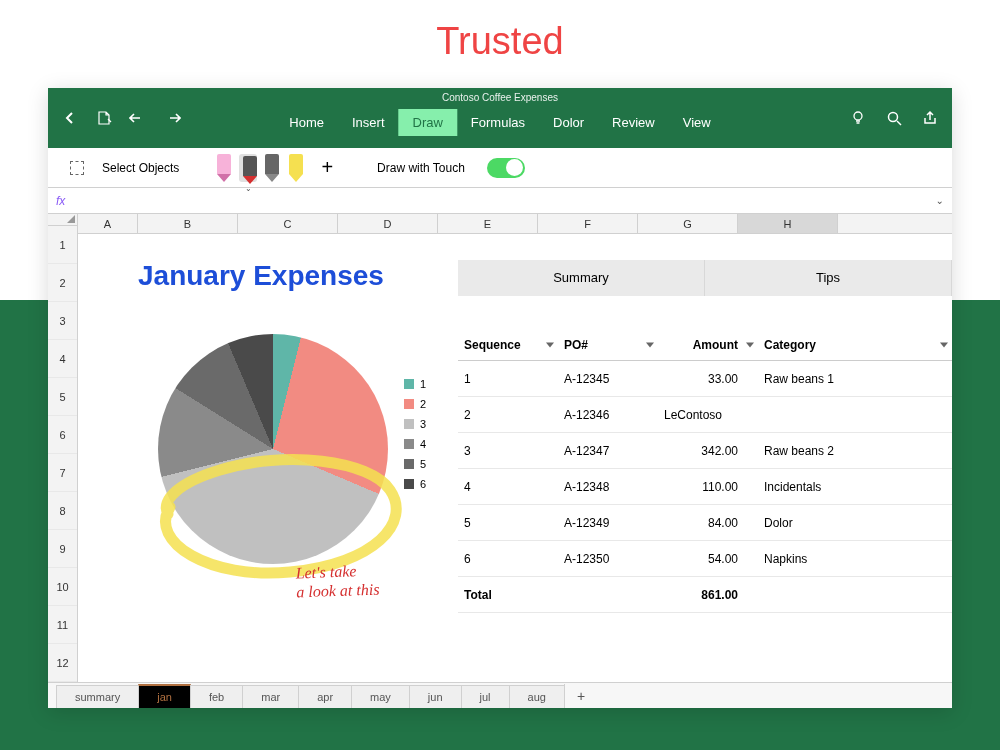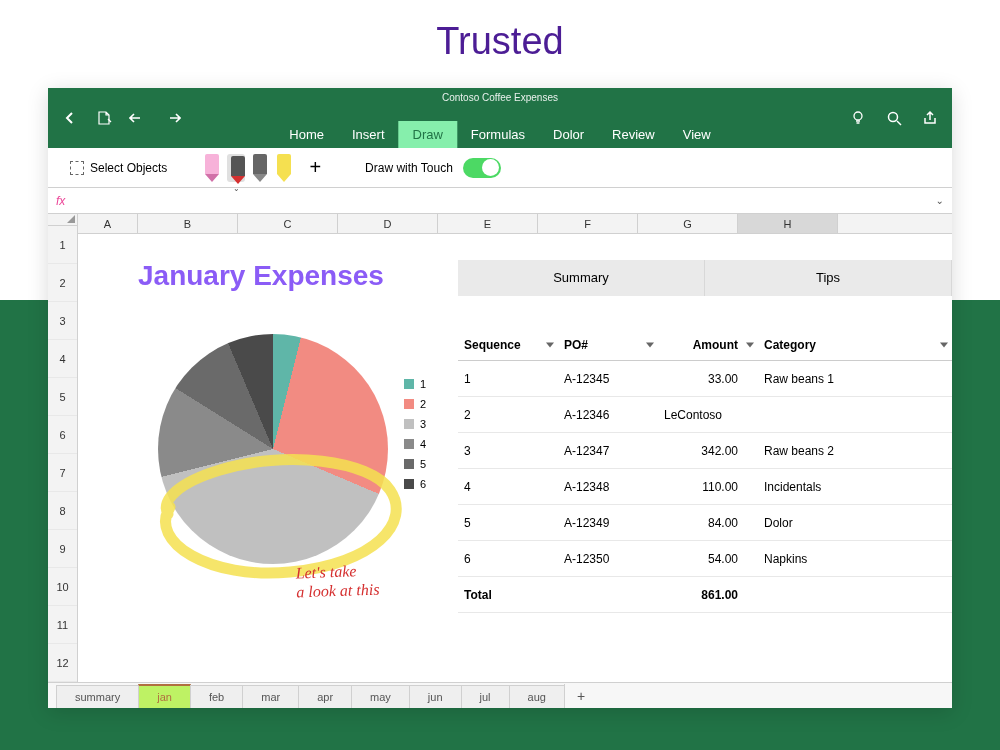--- a/index.html
+++ b/index.html
@@ -2,71 +2,71 @@
 <html><head>
 <meta charset="utf-8">
 <style>
 * { margin: 0; padding: 0; box-sizing: border-box; font-family: -apple-system, 'Segoe UI', sans-serif; }
 body { width: 1000px; height: 750px; background: #fff; overflow: hidden; position: relative; }
 
 
 .bg-green { position: absolute; top: 300px; left: 0; right: 0; bottom: 0; background: #217346; z-index: 0; }
 
 
-.trusted { position: absolute; top: 20px; left: 0; right: 0; text-align: center; font-size: 38px; font-weight: 300; color: #4c1d95; z-index: 1; }
+.trusted { position: absolute; top: 20px; left: 0; right: 0; text-align: center; font-size: 38px; font-weight: 300; color: #ef4444; z-index: 1; }
 
 
 .app { position: absolute; top: 88px; left: 48px; width: 904px; height: 620px; background: #fff; box-shadow: 0 4px 20px rgba(0,0,0,0.15); z-index: 2; display: flex; flex-direction: column; }
 
 
 .titlebar { background: #217346; color: #fff; height: 60px; display: flex; align-items: center; padding: 0 12px; position: relative; }
 .tb-left { display: flex; align-items: center; gap: 14px; }
 .tb-icon { width: 20px; height: 20px; display: flex; align-items: center; justify-content: center; cursor: pointer; }
 .tb-title { position: absolute; top: 4px; left: 50%; transform: translateX(-50%); font-size: 10px; opacity: 0.9; }
-.tb-tabs { position: absolute; bottom: 0; left: 50%; transform: translateX(-50%); display: flex; gap: 0; }
+.tb-tabs { position: absolute; bottom: 12px; left: 50%; transform: translateX(-50%); display: flex; gap: 0; }
 .tb-tab { padding: 6px 14px; font-size: 13px; cursor: pointer; color: #fff; }
 .tb-tab.active { background: #86efac; color: #217346; }
 .tb-right { margin-left: auto; display: flex; gap: 16px; }
 
 
 .ribbon { background: #fff; border-bottom: 1px solid #d0d0d0; height: 40px; display: flex; align-items: center; padding: 0 14px; gap: 8px; }
-.rb-btn { display: flex; align-items: center; gap: 6px; padding: 4px 8px; font-size: 12px; cursor: pointer; }
+.rb-btn { display: flex; align-items: center; gap: 18px; padding: 4px 8px; font-size: 12px; cursor: pointer; }
 .rb-sel-icon { width: 14px; height: 14px; border: 1px dashed #666; }
 .pen { width: 18px; height: 28px; position: relative; cursor: pointer; }
 .pen-body { width: 14px; height: 20px; margin: 0 auto; border-radius: 2px 2px 0 0; }
 .pen-tip { width: 0; height: 0; border-left: 7px solid transparent; border-right: 7px solid transparent; margin: 0 auto; }
 .pen.selected { background: #e0e0e0; padding: 2px 4px; border-radius: 3px; }
 .selected-dd { font-size: 8px; color: #555; text-align:center; }
 .plus { font-size: 20px; font-weight: 300; cursor: pointer; padding: 0 8px; }
 
 
 .toggle { width: 38px; height: 20px; background: #4cd964; border-radius: 10px; position: relative; cursor: pointer; margin-left: 4px; }
 .toggle-knob { width: 17px; height: 17px; background: #fff; border-radius: 50%; position: absolute; right: 1.5px; top: 1.5px; }
 
 
 .formula { height: 26px; border-bottom: 1px solid #d0d0d0; display: flex; align-items: center; padding: 0 8px; }
-.fx { font-style: italic; font-size: 12px; color: #ec4899; margin-right: 8px; }
+.fx { font-style: italic; font-size: 12px; color: #8b5cf6; margin-right: 8px; }
 .formula-in { flex: 1; }
 .formula-dd { font-size: 10px; color: #555; cursor: pointer; }
 
 
 .grid { flex: 1; display: flex; overflow: hidden; position: relative; }
 .rowhdrs { width: 30px; background: #f3f3f3; border-right: 1px solid #d0d0d0; }
 .colhdrs { height: 20px; background: #f3f3f3; border-bottom: 1px solid #d0d0d0; display: flex; }
 .colhdr { border-right: 1px solid #d0d0d0; text-align: center; font-size: 11px; line-height: 20px; color: #333; cursor: pointer; }
 .colhdr.sel { background: #d8d8d8; }
 .rowhdr { height: 38px; border-bottom: 1px solid #e8e8e8; text-align: center; font-size: 11px; line-height: 38px; color: #333; cursor: pointer; }
 .corner { width: 30px; height: 20px; background: #f3f3f3; border-right: 1px solid #d0d0d0; border-bottom: 1px solid #d0d0d0; position: relative; }
 .corner::after { content: ''; position: absolute; right: 2px; bottom: 2px; width: 0; height: 0; border-left: 8px solid transparent; border-bottom: 8px solid #999; }
 
 .sheet { flex: 1; position: relative; background: #fff; }
 .cells-area { position: absolute; top: 20px; left: 0; right: 0; bottom: 0; }
 
 
-.chart-title { position: absolute; top: 26px; left: 60px; font-size: 28px; font-weight: 600; color: #8b5cf6; }
+.chart-title { position: absolute; top: 26px; left: 60px; font-size: 28px; font-weight: 600; color: #1d4ed8; }
 
 
 .pie { position: absolute; top: 100px; left: 80px; width: 230px; height: 230px; border-radius: 50%;
   background: conic-gradient(
     #5fb6a8 0deg 14deg,
     #f28b82 14deg 113deg,
     #c0c0c0 113deg 256deg,
     #8a8a8a 256deg 302deg,
     #6a6a6a 302deg 337deg,
     #4a4a4a 337deg 360deg
@@ -94,21 +94,21 @@
 .dt-dd { position: absolute; right: 4px; top: 50%; transform: translateY(-50%); width: 0; height: 0; border-left: 4px solid transparent; border-right: 4px solid transparent; border-top: 5px solid #666; }
 .c-seq { width: 100px; }
 .c-po { width: 100px; }
 .c-amt { width: 100px; text-align: right; padding-right: 20px; }
 .c-cat { flex: 1; }
 .dt-total { font-weight: 700; }
 
 
 .sheet-tabs { height: 26px; border-top: 1px solid #d0d0d0; background: #f7f7f7; display: flex; align-items: flex-end; padding-left: 8px; }
 .sheet-tab { padding: 5px 18px; font-size: 11px; border: 1px solid #d0d0d0; border-bottom: none; background: #efefef; margin-right: -1px; cursor: pointer; color: #555; }
-.sheet-tab.active { background: #bef264; color: #b07040; border-top: 2px solid #b07040; }
+.sheet-tab.active { background: #000000; color: #b07040; border-top: 2px solid #b07040; }
 .sheet-add { padding: 4px 12px; cursor: pointer; font-size: 14px; color: #555; border-left: 1px solid #d0d0d0;}
 
 svg { display: block; }
 </style>
 </head>
 <body>
 
 <div class="bg-green"></div>
 <div class="trusted">Trusted</div>
 

